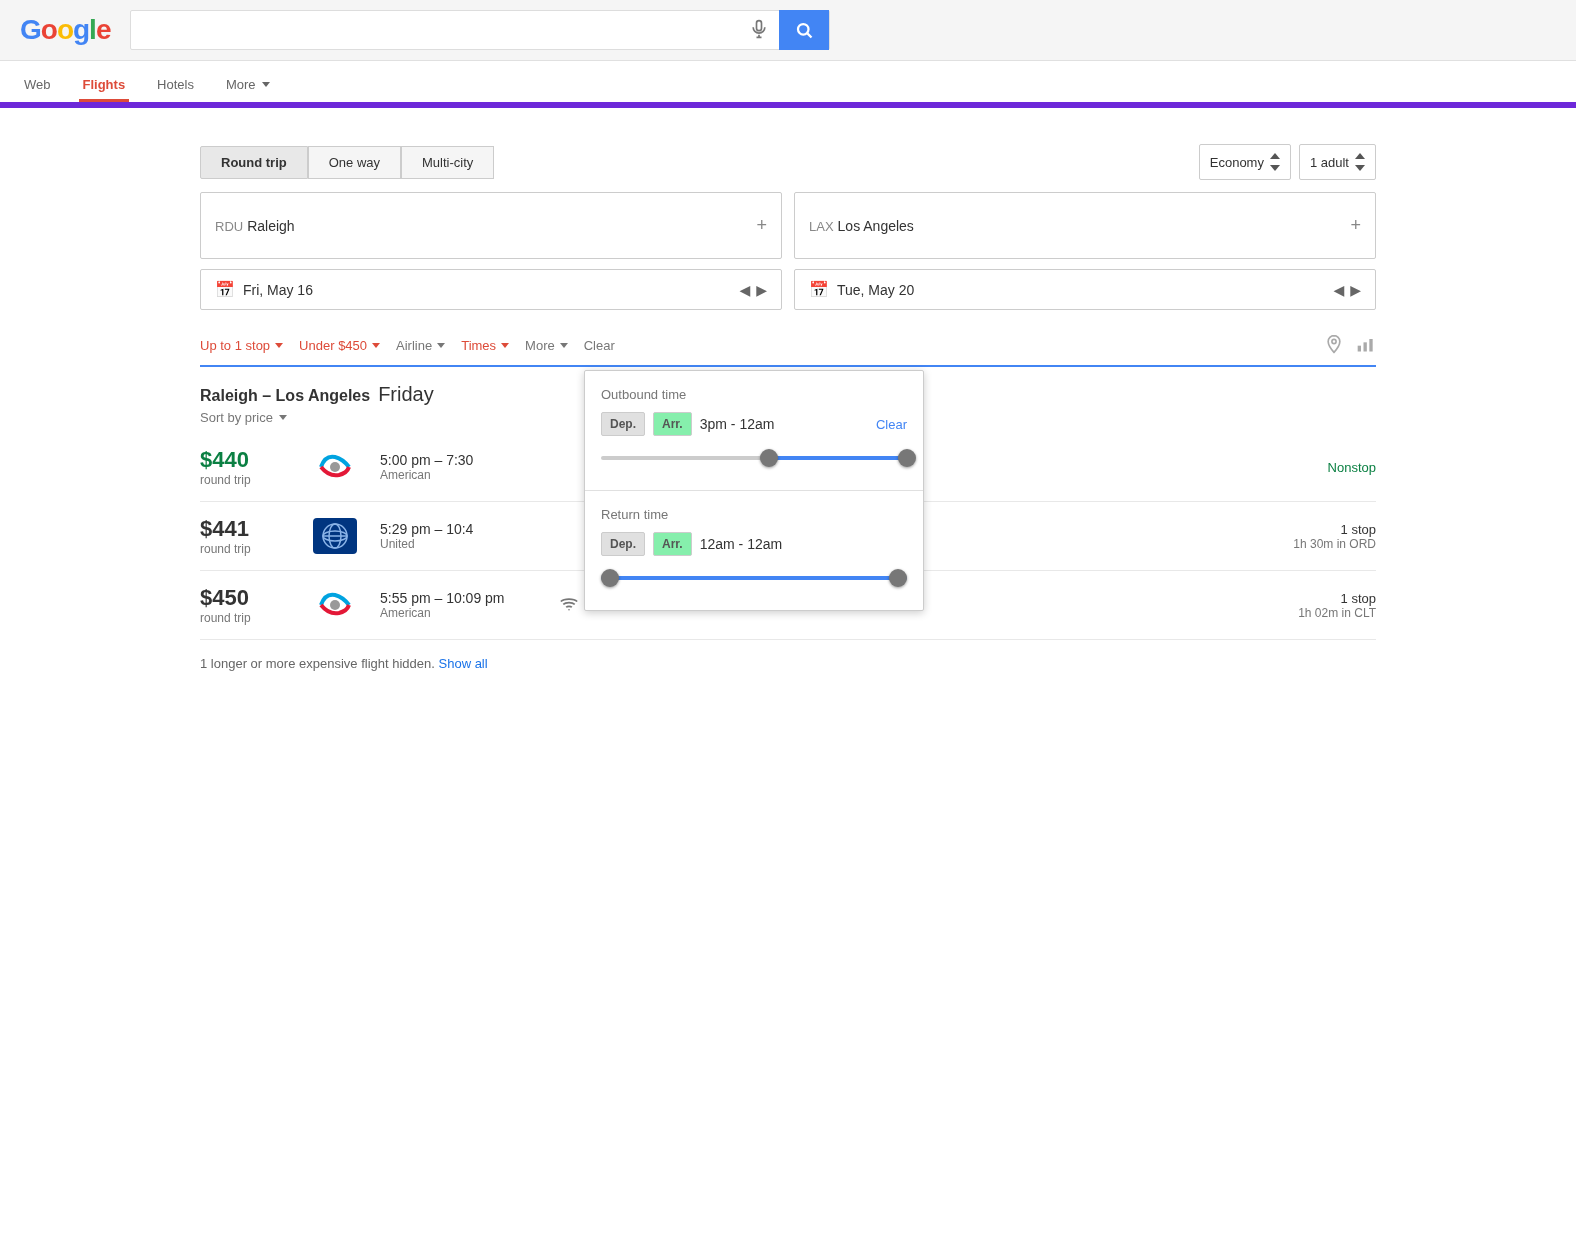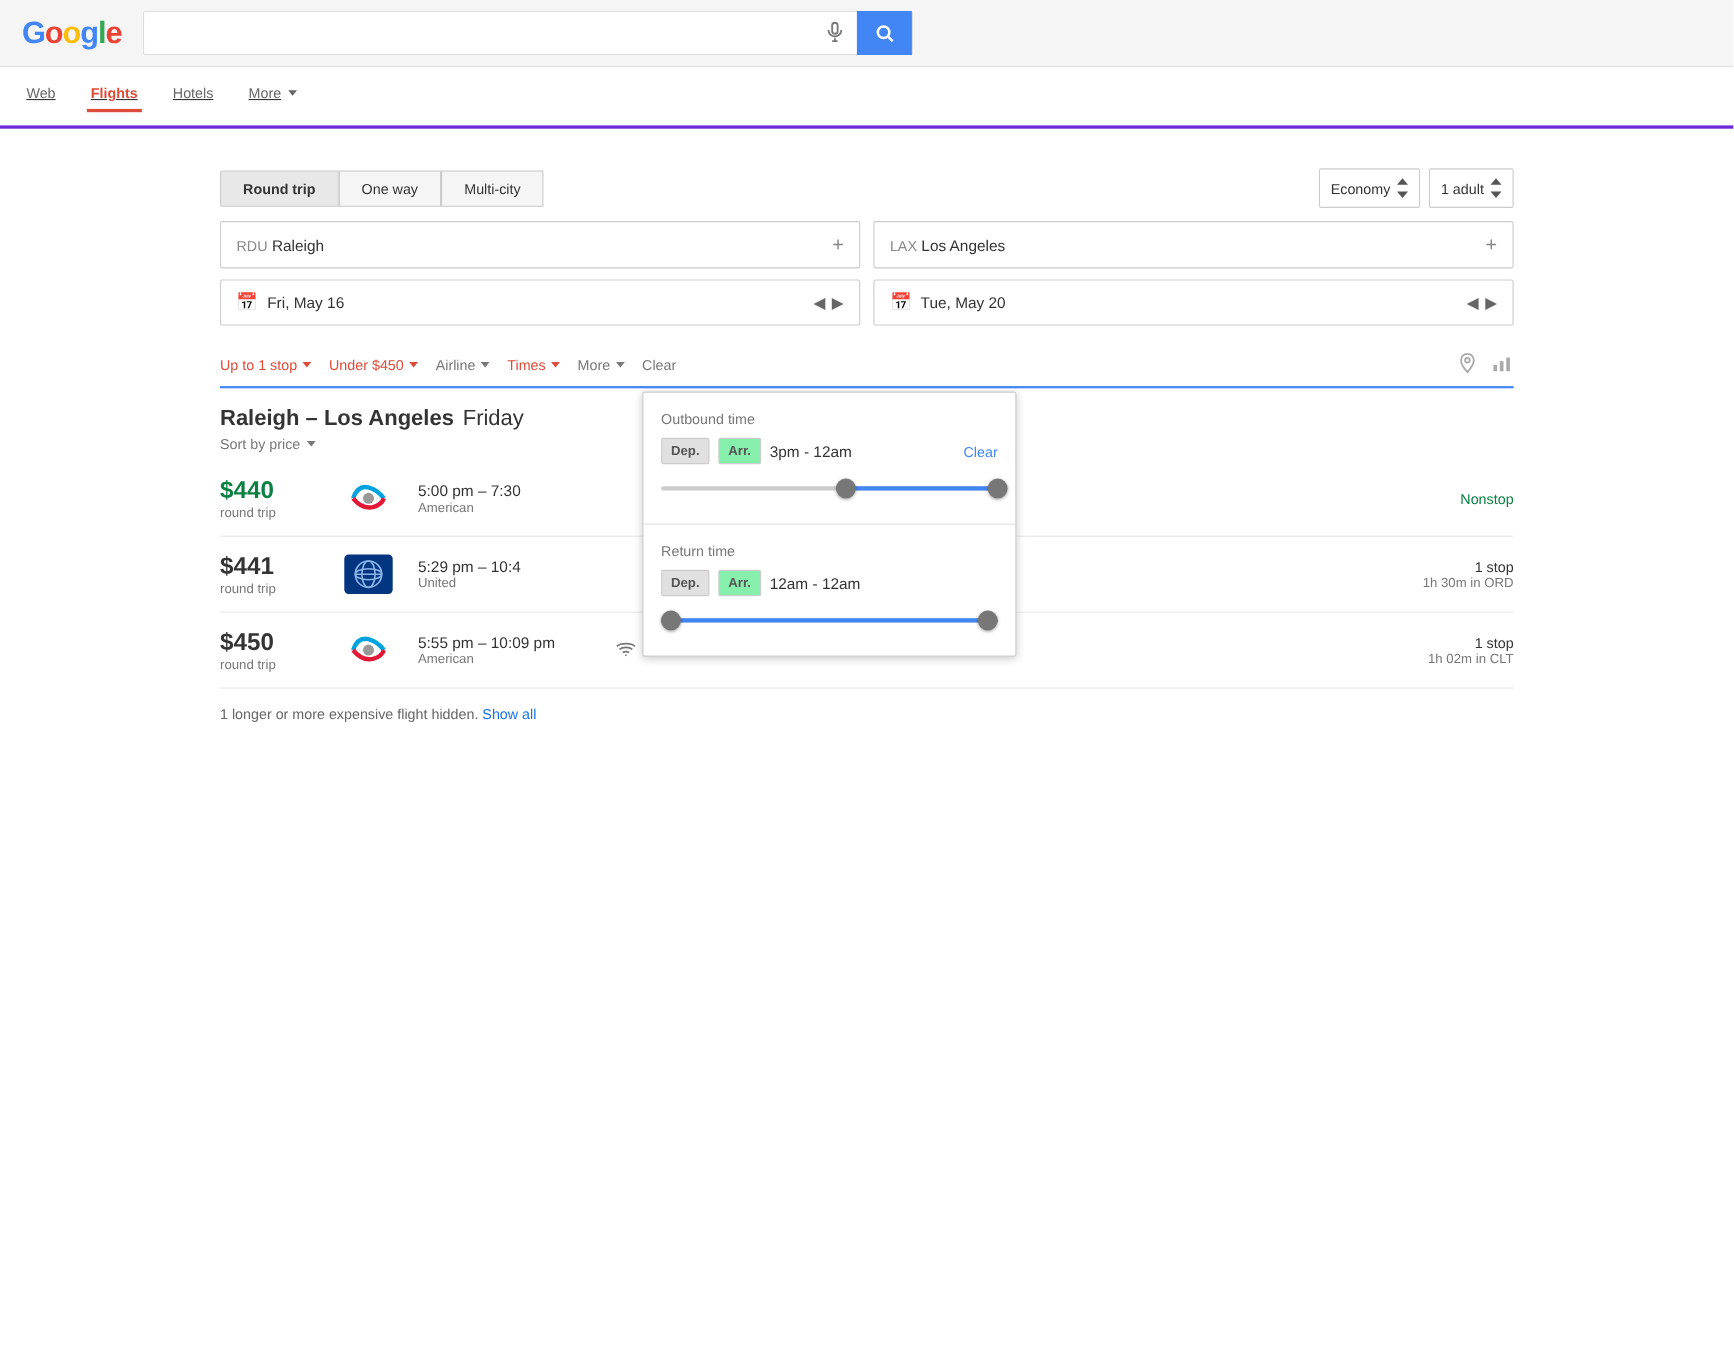--- a/index.html
+++ b/index.html
@@ -11,62 +11,62 @@
     .g-blue { color: #4285F4; }
     .g-red { color: #EA4335; }
     .g-yellow { color: #FBBC05; }
     .g-green { color: #34A853; }
     .search-bar { flex: 1; display: flex; align-items: center; border: 1px solid #ddd; border-radius: 2px; background: #fff; max-width: 700px; height: 40px; }
     .search-input { flex: 1; border: none; outline: none; padding: 0 12px; font-size: 16px; }
     .mic-icon { padding: 0 10px; color: #777; cursor: pointer; }
     .search-btn { background: #4285F4; border: none; color: white; width: 50px; height: 40px; cursor: pointer; display: flex; align-items: center; justify-content: center; }
 
     
-    .nav { padding: 8px 20px 12px; display: flex; gap: 24px; border-bottom: 3px solid #6d28d9; text-decoration: underline; }
+    .nav { padding: 8px 20px 0; display: flex; gap: 24px; border-bottom: 6px solid #6d28d9; }
     .nav-item { padding: 8px 4px 10px; color: #666; cursor: pointer; font-size: 13px; position: relative; }
     .nav-item.active { color: #dd4b39; font-weight: bold; }
     .nav-item.active::after { content: ''; position: absolute; bottom: 0; left: 0; right: 0; height: 3px; background: #dd4b39; }
     .nav-more { display: flex; align-items: center; gap: 4px; }
 
     
     .main { padding: 20px 200px; }
 
     
     .trip-type-row { display: flex; align-items: center; gap: 0; margin-bottom: 12px; }
     .trip-btn { border: 1px solid #ccc; background: #f5f5f5; padding: 8px 20px; cursor: pointer; font-size: 13px; color: #333; }
     .trip-btn:first-child { border-radius: 2px 0 0 2px; }
     .trip-btn:last-child { border-radius: 0 2px 2px 0; }
     .trip-btn.active { background: #e8e8e8; font-weight: bold; }
     .trip-spacer { flex: 1; }
     .select-box { border: 1px solid #ccc; border-radius: 2px; padding: 6px 10px; font-size: 13px; color: #333; background: #fff; cursor: pointer; display: flex; align-items: center; gap: 6px; }
     .select-box + .select-box { margin-left: 8px; }
 
     
     .airport-row { display: flex; gap: 12px; margin-bottom: 10px; }
-    .airport-input { flex: 1; border: 1px solid #ccc; border-radius: 2px; padding: 10px 14px; font-size: 14px; display: flex; align-items: center; justify-content: space-between; cursor: pointer; }
+    .airport-input { flex: 1; border: 1px solid #ccc; border-radius: 2px; padding: 22px 14px; font-size: 14px; display: flex; align-items: center; justify-content: space-between; cursor: pointer; }
     .airport-code { color: #888; font-size: 13px; margin-right: 4px; }
     .plus-icon { color: #888; font-size: 18px; }
 
     
     .date-row { display: flex; gap: 12px; margin-bottom: 16px; }
     .date-input { flex: 1; border: 1px solid #ccc; border-radius: 2px; padding: 10px 14px; font-size: 14px; display: flex; align-items: center; gap: 8px; cursor: pointer; }
     .date-arrows { display: flex; gap: 6px; margin-left: auto; color: #666; }
     .cal-icon { font-size: 16px; }
 
     
     .filter-row { display: flex; align-items: center; gap: 16px; padding: 8px 0; border-bottom: 2px solid #4285F4; margin-bottom: 0; position: relative; }
     .filter-btn { color: #dd4b39; cursor: pointer; font-size: 13px; display: flex; align-items: center; gap: 3px; }
     .filter-btn.gray { color: #777; }
     .filter-btn.active { color: #dd4b39; }
     .filter-spacer { flex: 1; }
     .filter-icons { display: flex; gap: 12px; color: #aaa; }
 
     
     .results-header { padding: 16px 0 8px; display: flex; align-items: flex-start; gap: 20px; position: relative; }
-    .results-title { font-size: 20px; font-weight: bold; color: #333; }
+    .results-title { font-size: 16px; font-weight: bold; color: #333; }
     .results-date { font-size: 20px; color: #333; }
     .sort-by { color: #777; font-size: 13px; display: flex; align-items: center; gap: 4px; cursor: pointer; margin-top: 4px; }
 
     
     .flight-row { display: flex; align-items: center; padding: 14px 0; border-bottom: 1px solid #e8e8e8; gap: 20px; cursor: pointer; }
     .price-col { min-width: 90px; }
     .price-amount { font-size: 22px; font-weight: bold; }
     .price-amount.green { color: #0b8043; }
     .price-amount.black { color: #333; }
     .price-label { font-size: 12px; color: #777; }

